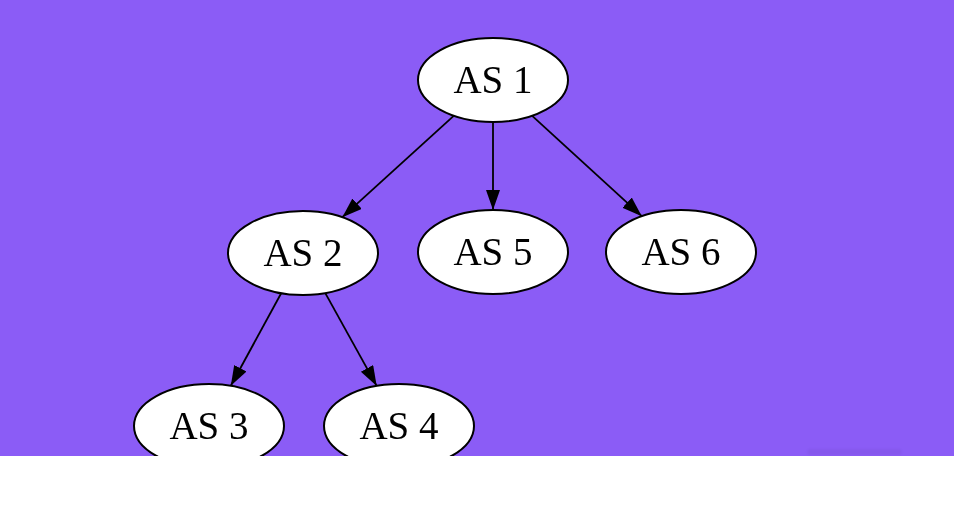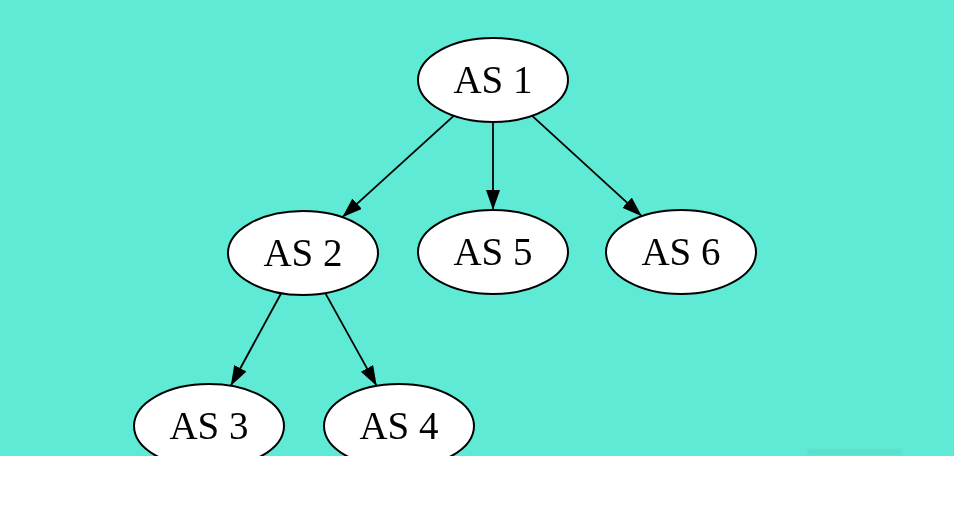--- a/index.html
+++ b/index.html
@@ -4,21 +4,21 @@
 <style>
   html, body {
     margin: 0;
     padding: 0;
     background: #ffffff;
   }
   .canvas-wrap {
     position: relative;
     width: 954px;
     height: 456px;
-    background: #5eead4;
+    background: #8b5cf6;
     overflow: hidden;
     font-family: "Liberation Serif", "DejaVu Serif", serif;
   }
   svg {
     display: block;
     width: 954px;
     height: 508px;
   }
   .node-shape {
     fill: #ffffff;

